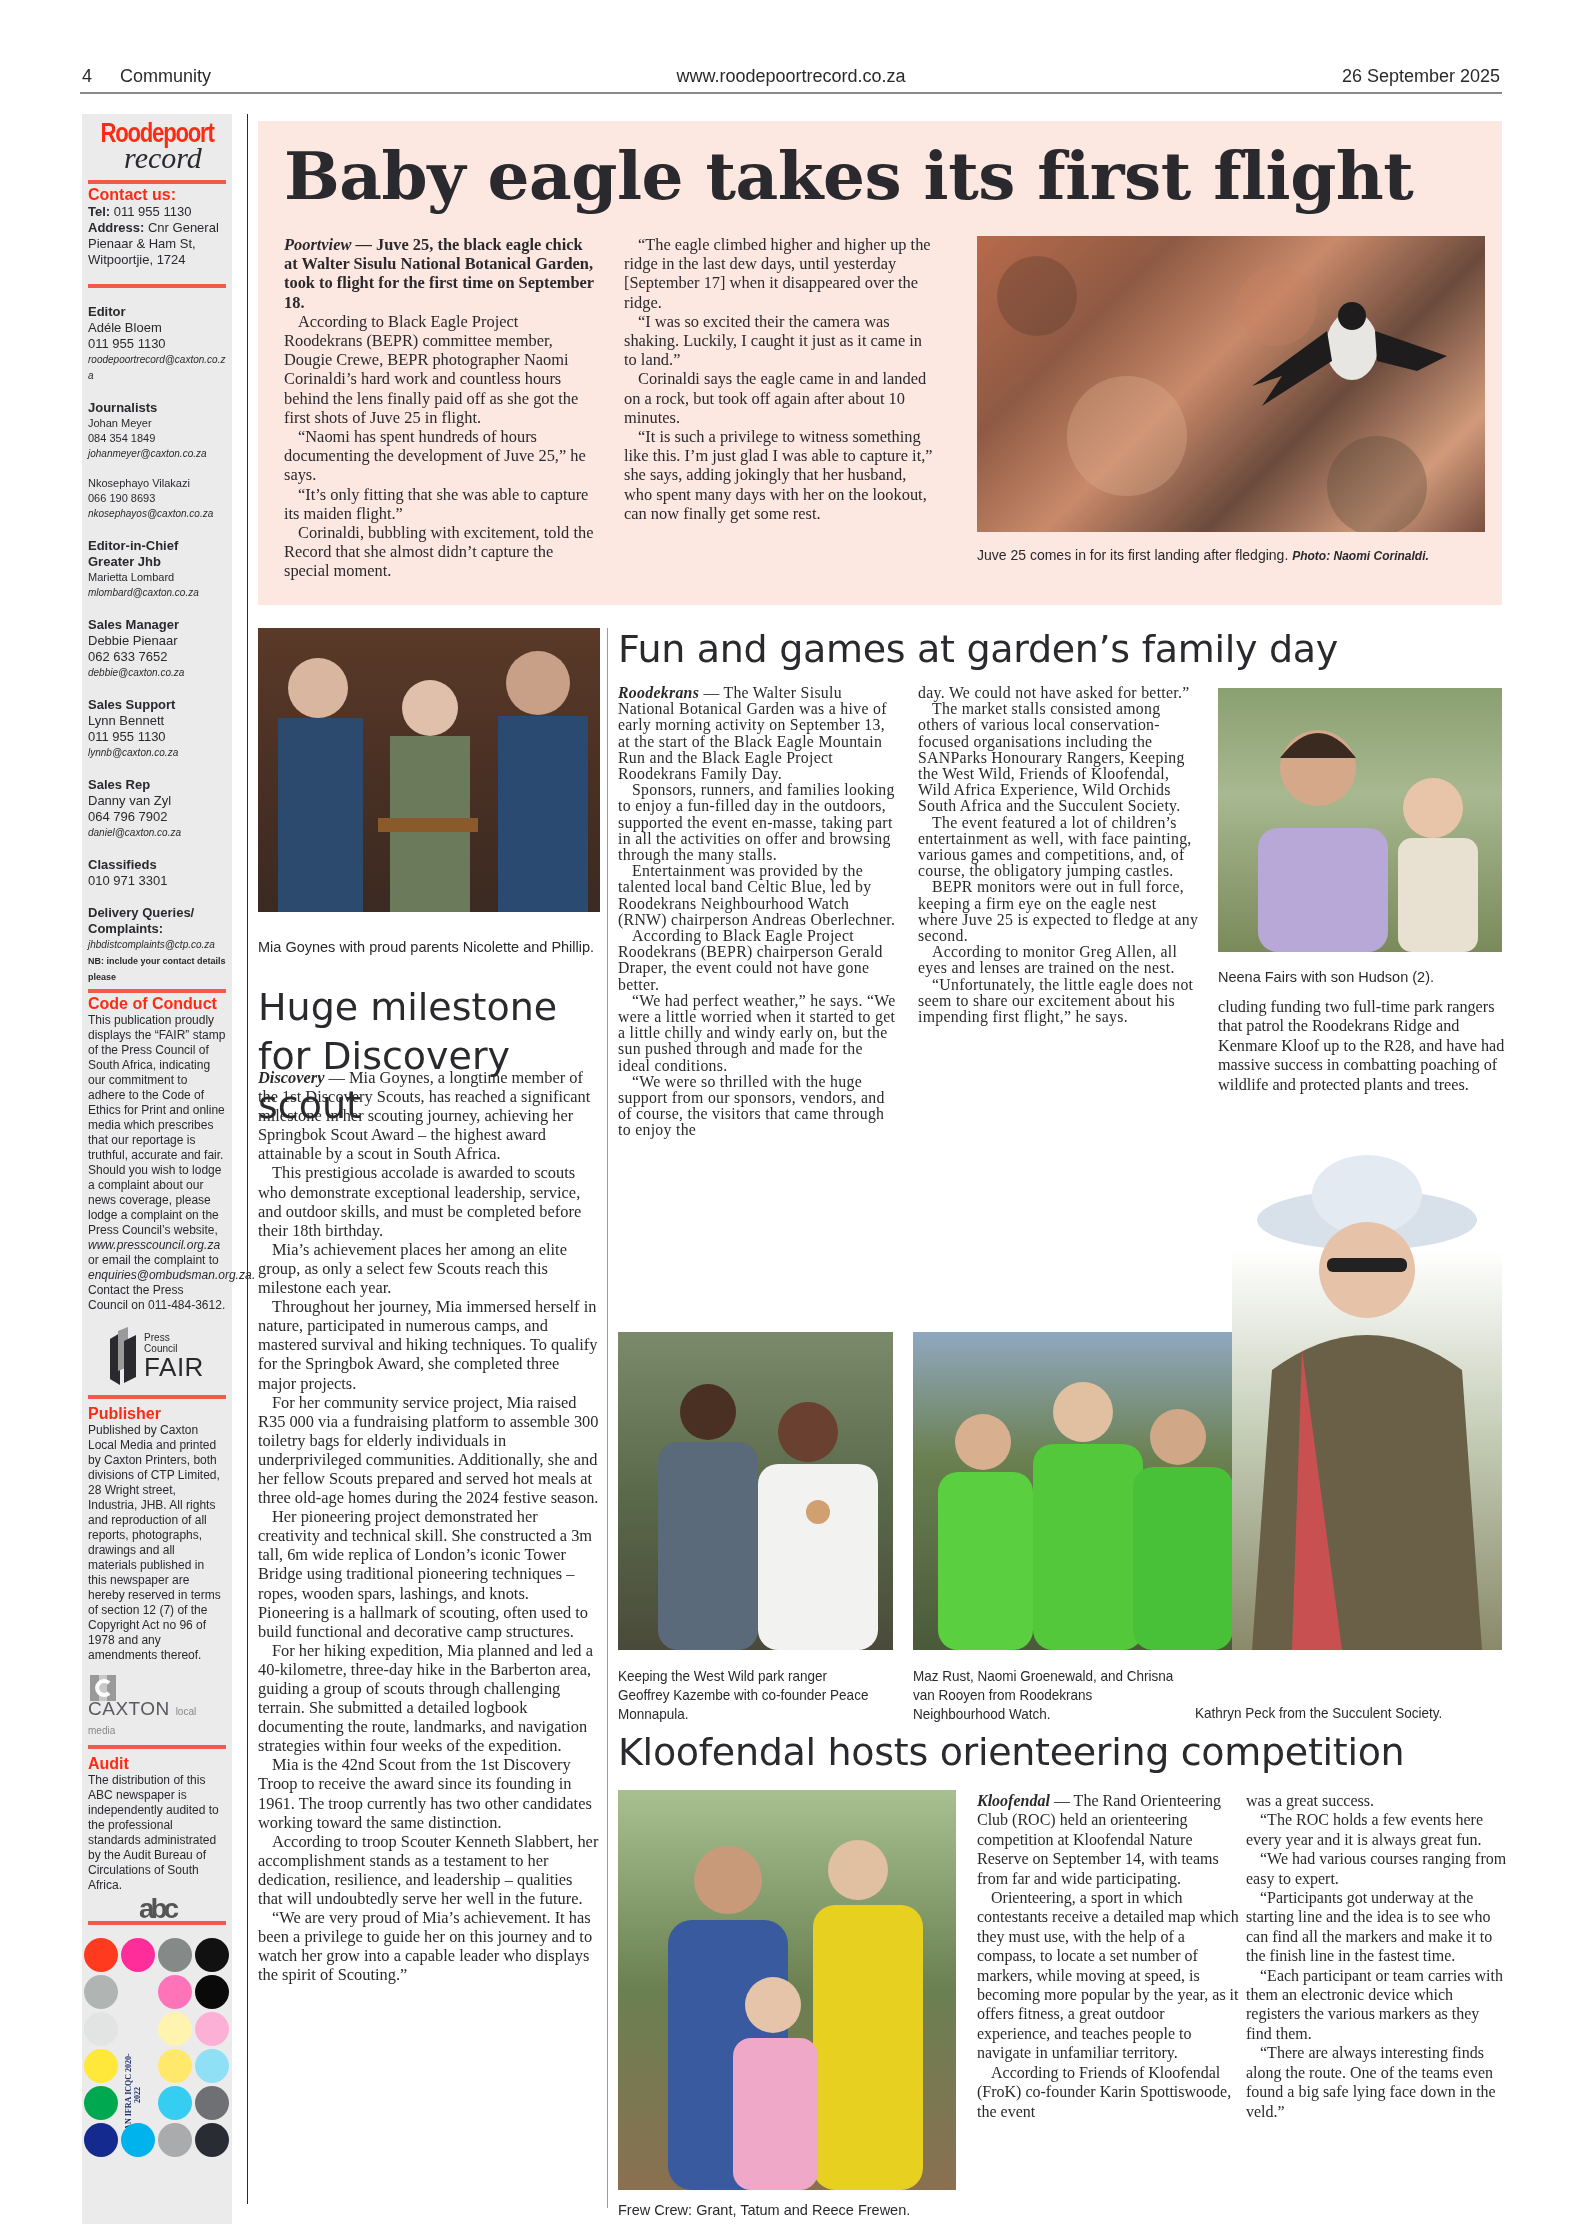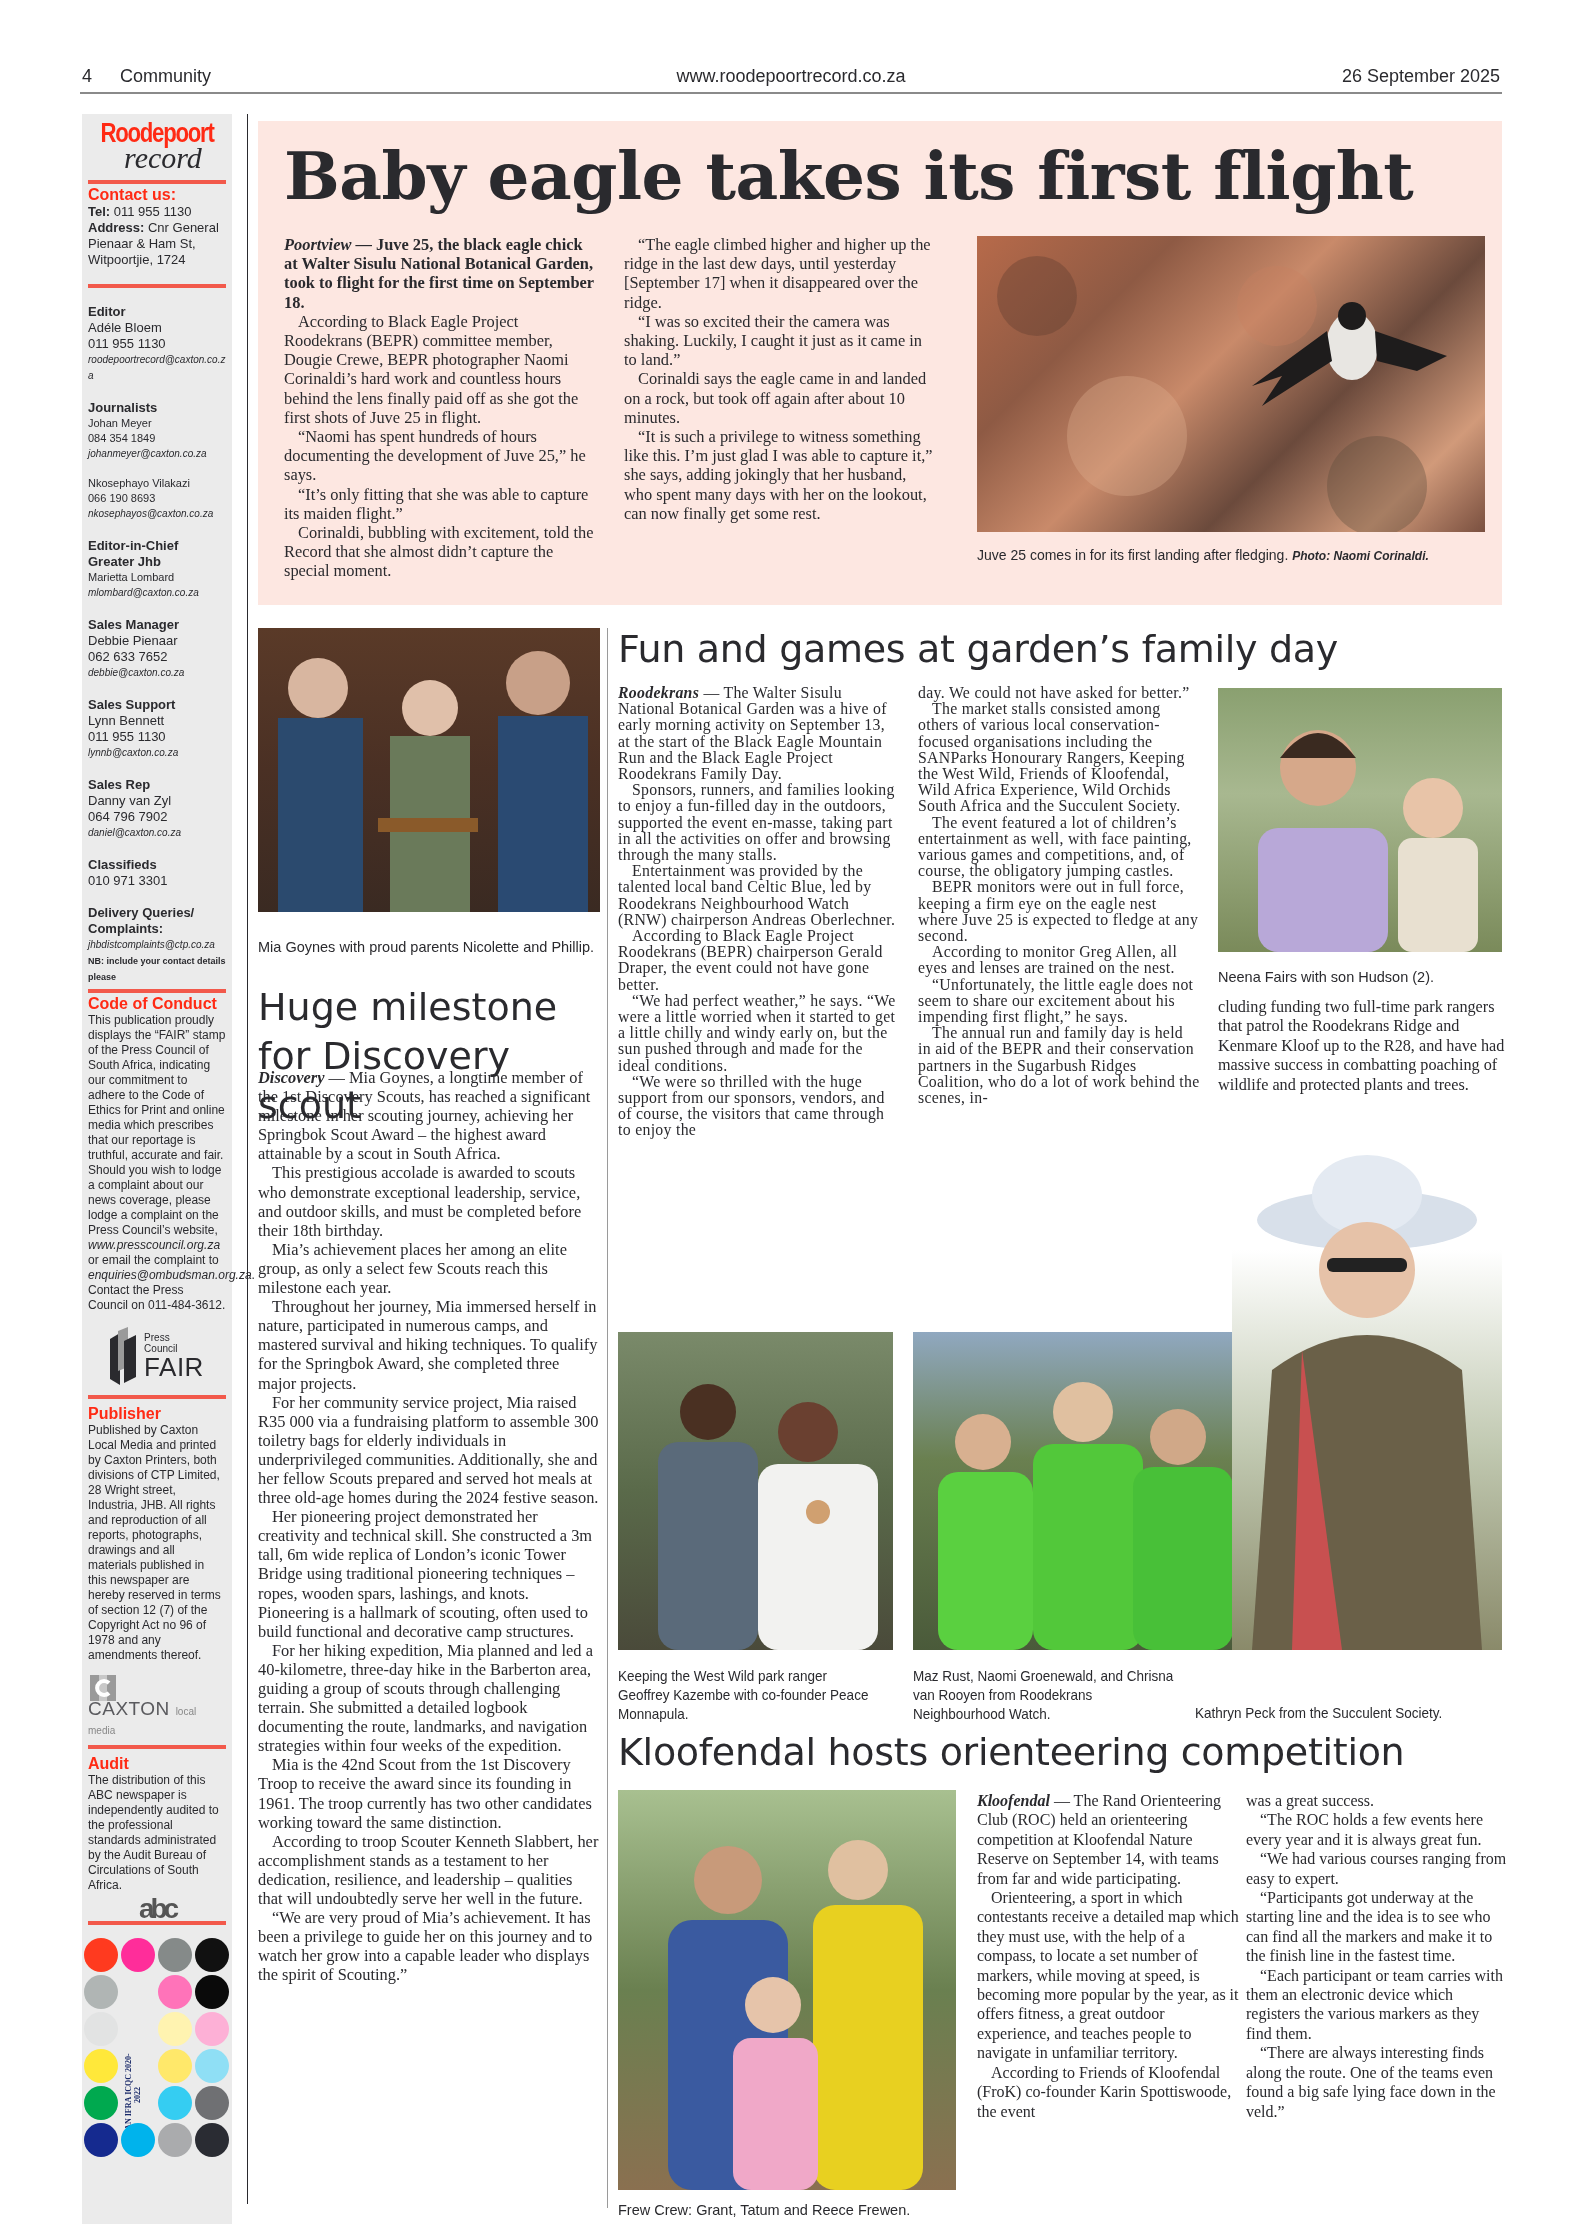--- a/index.html
+++ b/index.html
@@ -292,21 +292,20 @@
   <p>“We were so thrilled with the huge support from our sponsors, vendors, and of course, the visitors that came through to enjoy the</p>
 </div>
 
 <div class="abs col-text" style="left:918px;top:685px;width:282px;font-size:15.8px;line-height:16.2px;letter-spacing:0.3px;">
   <p class="first">day. We could not have asked for better.”</p>
   <p>The market stalls consisted among others of various local conservation-focused organisations including the SANParks Honourary Rangers, Keeping the West Wild, Friends of Kloofendal, Wild Africa Experience, Wild Orchids South Africa and the Succulent Society.</p>
   <p>The event featured a lot of children’s entertainment as well, with face painting, various games and competitions, and, of course, the obligatory jumping castles.</p>
   <p>BEPR monitors were out in full force, keeping a firm eye on the eagle nest where Juve 25 is expected to fledge at any second.</p>
   <p>According to monitor Greg Allen, all eyes and lenses are trained on the nest.</p>
   <p>“Unfortunately, the little eagle does not seem to share our excitement about his impending first flight,” he says.</p>
-  <p>The annual run and family day is held in aid of the BEPR and their conservation partners in the Sugarbush Ridges Coalition, who do a lot of work behind the scenes, in-</p>
 </div>
 
 <div class="photo" style="left:1218px;top:688px;width:284px;height:264px;background:linear-gradient(180deg,#8aa070 0%,#a8b890 40%,#7a8a5a 100%);">
   <svg width="284" height="264" viewBox="0 0 284 264">
     <circle cx="100" cy="80" r="38" fill="#d6a88a"></circle>
       <path d="M62 70 Q100 20 138 70" fill="#3a2a20"></path>
     <rect x="40" y="140" width="130" height="124" rx="20" fill="#b8a8d8"></rect>
     <circle cx="215" cy="120" r="30" fill="#e8c4a8"></circle>
       <rect x="180" y="150" width="80" height="114" rx="14" fill="#e8e0d0"></rect>
   </svg>

